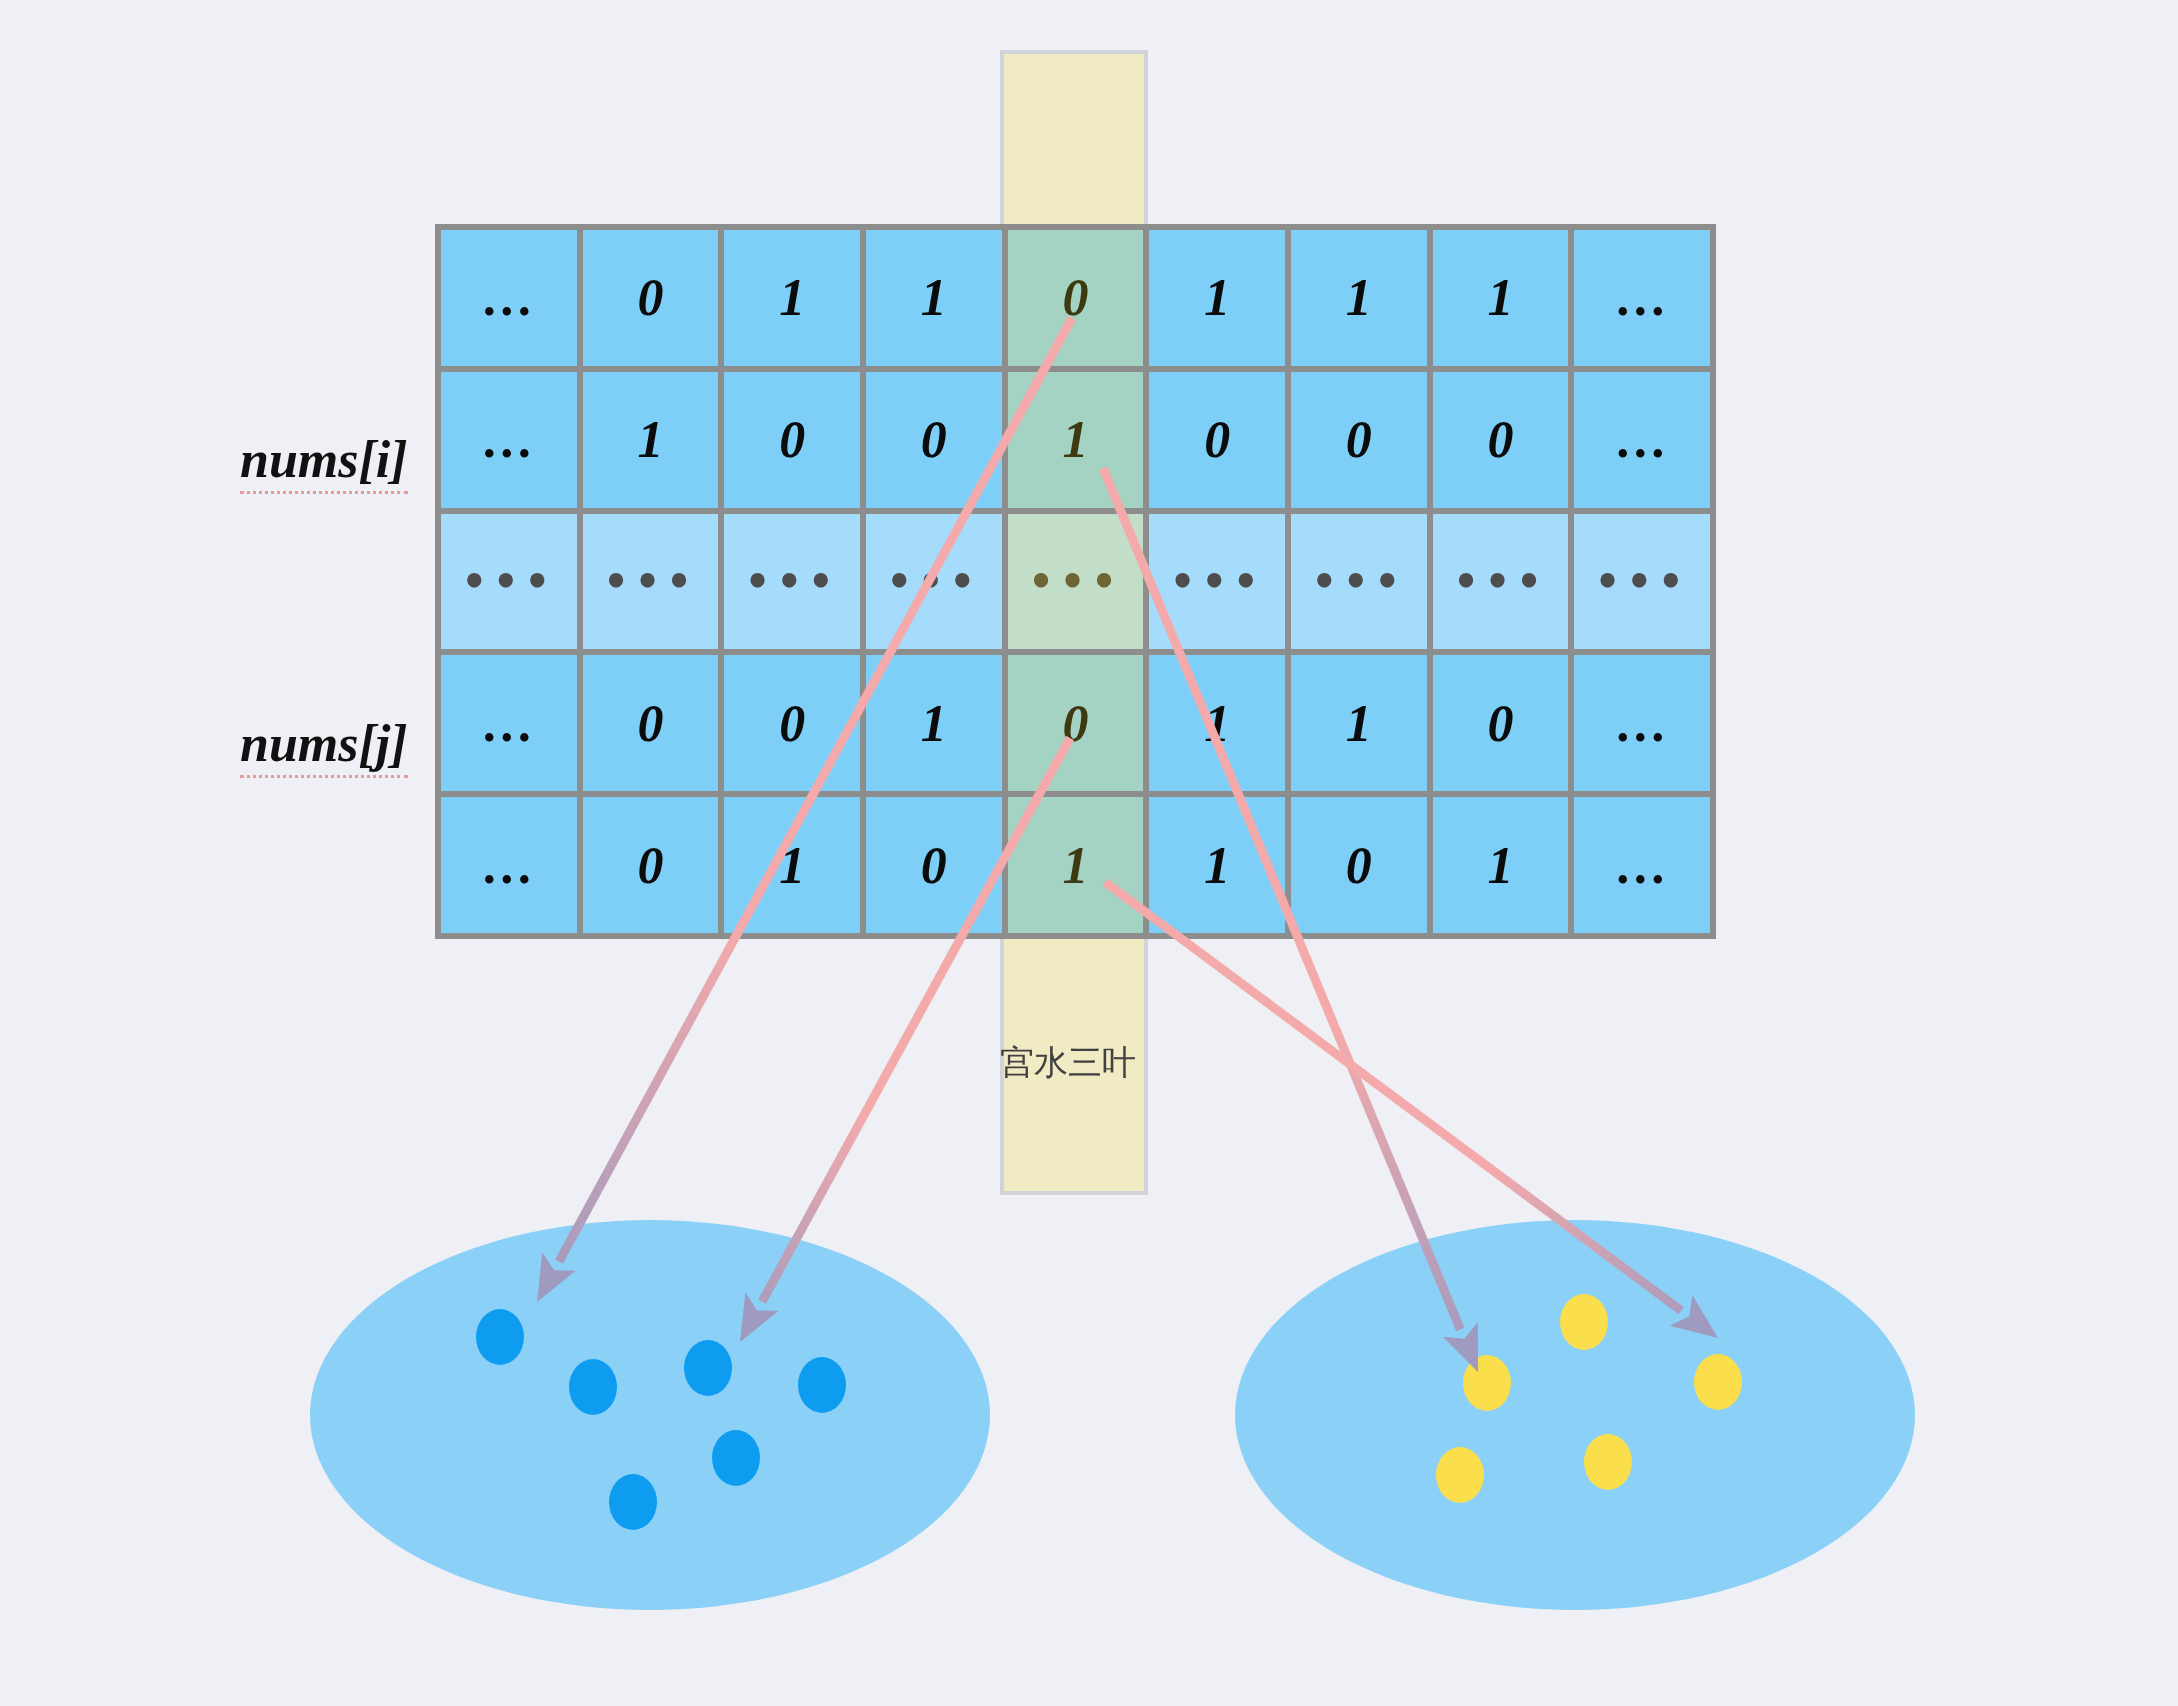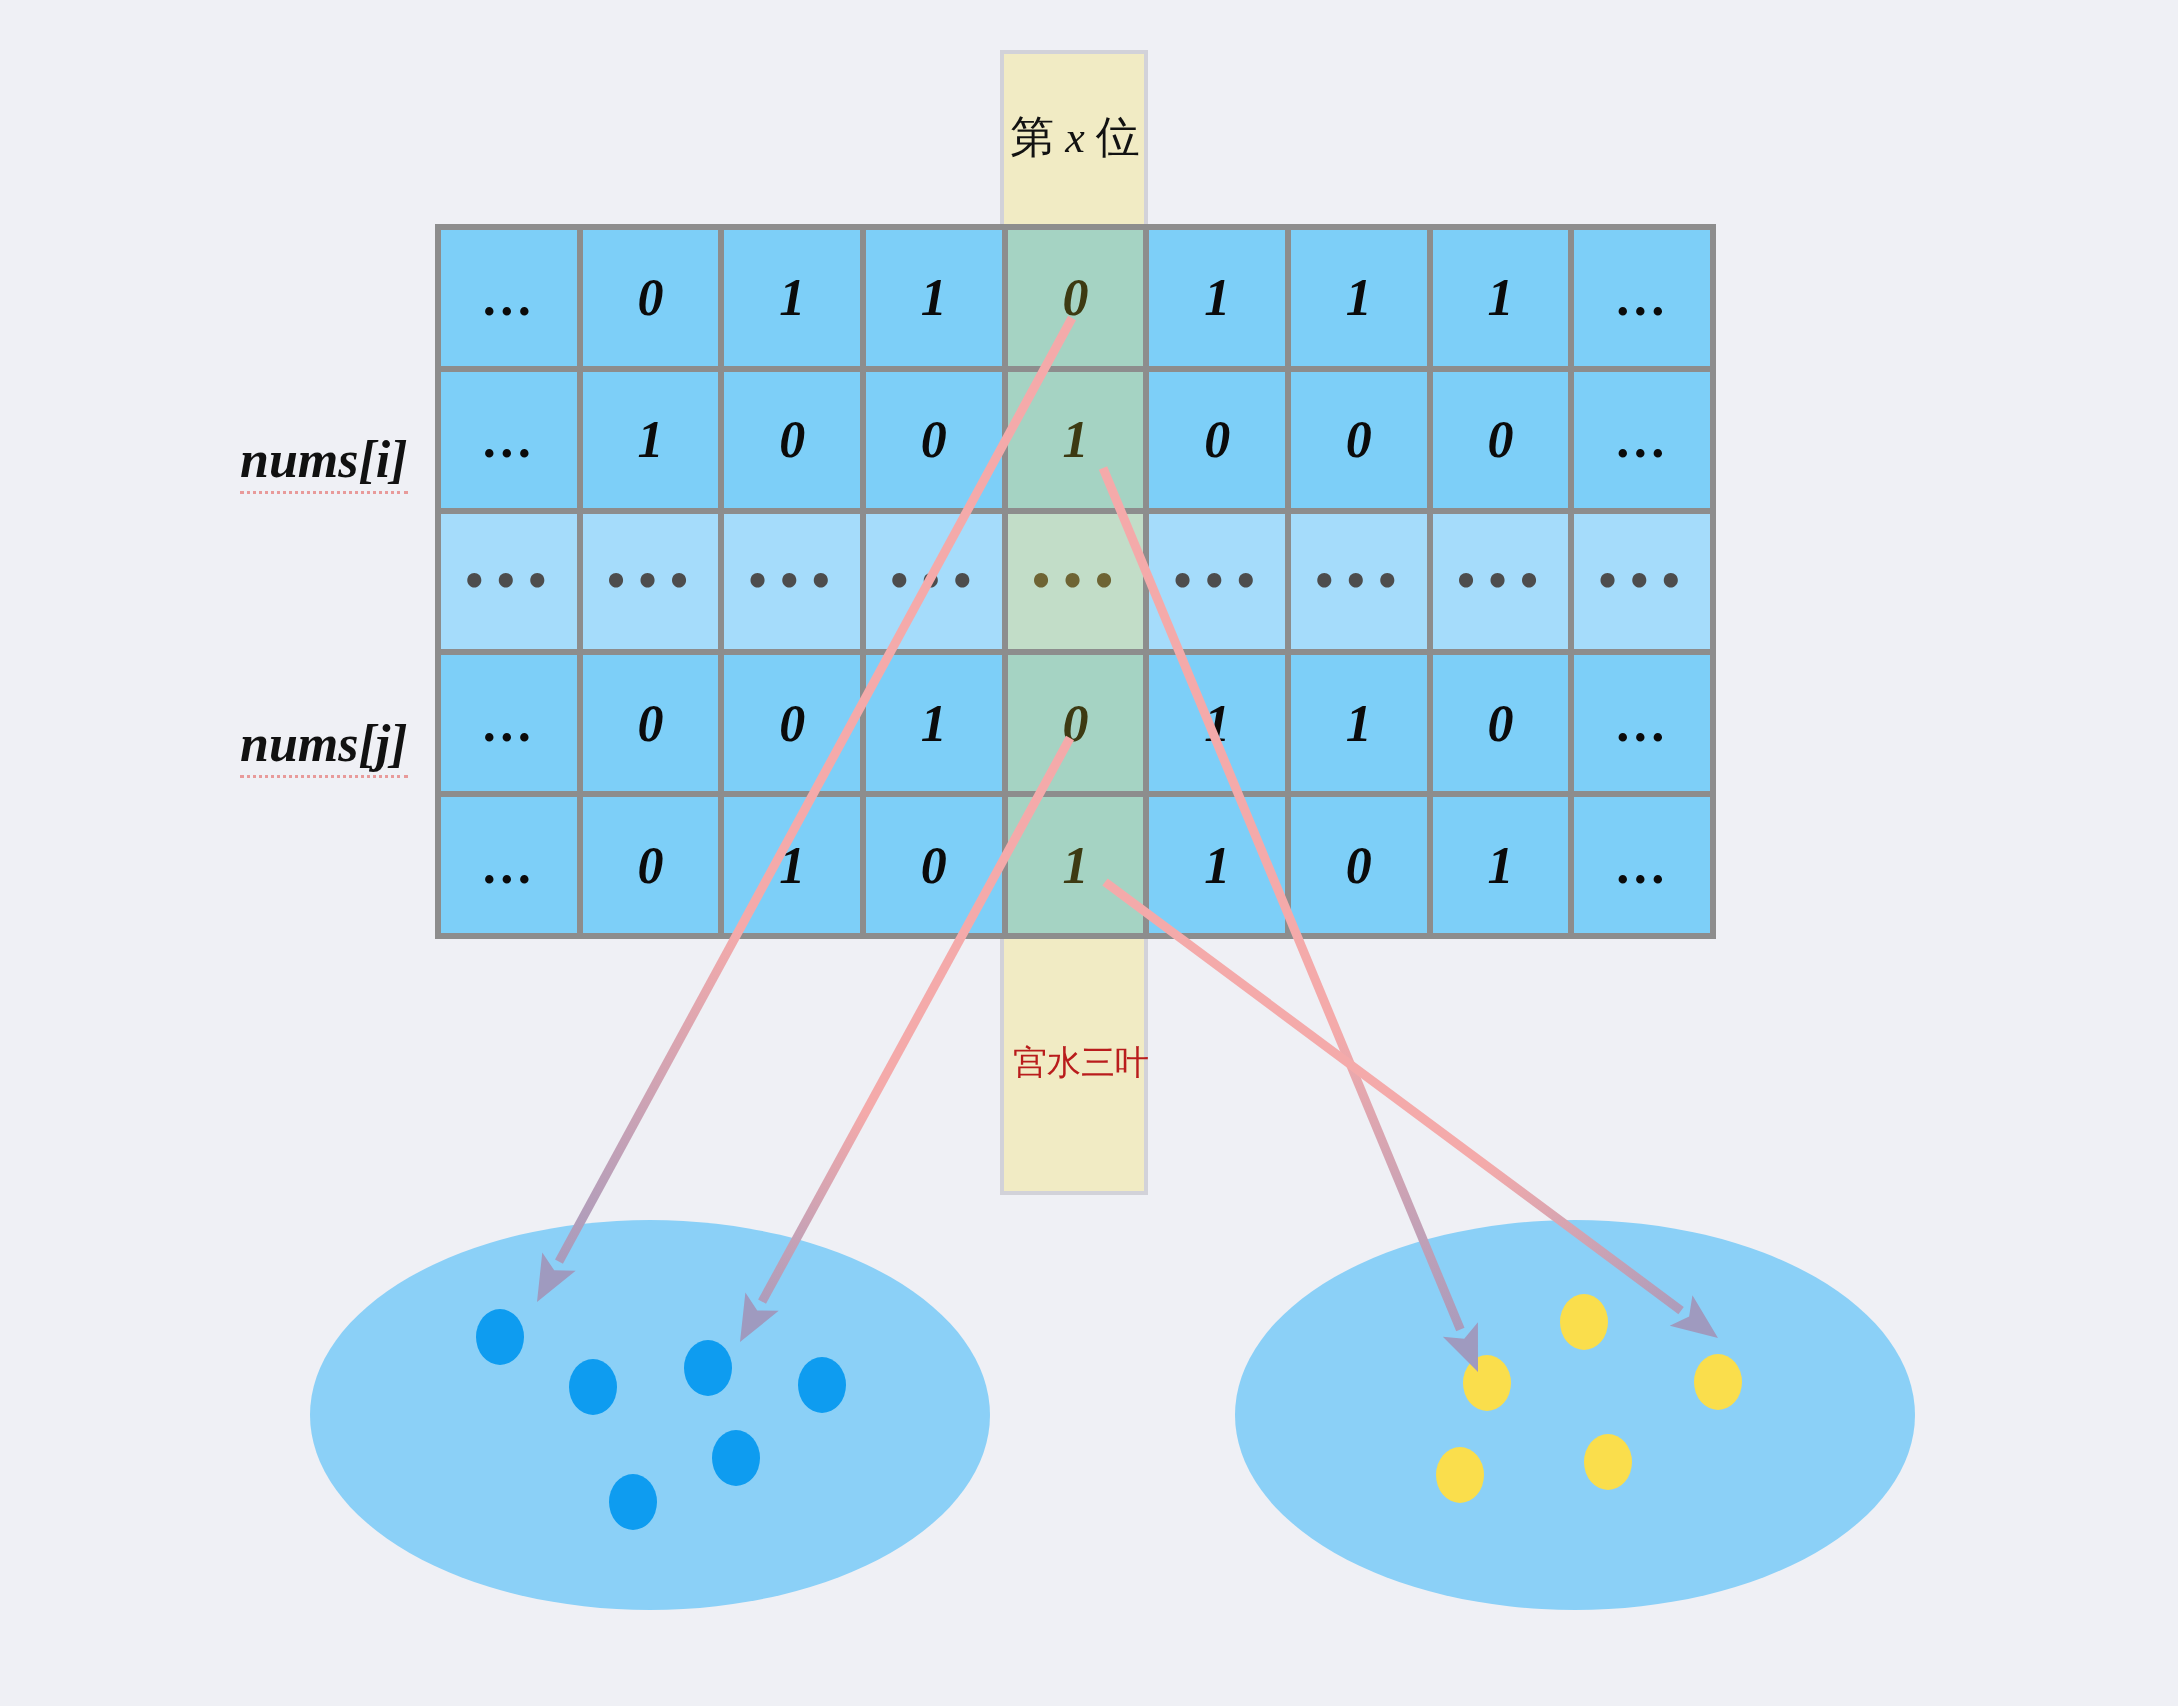--- a/index.html
+++ b/index.html
@@ -49,27 +49,26 @@
   }
   .bit-title .var {
     font-style: italic;
     font-family: "Liberation Serif", "DejaVu Serif", serif;
   }
   .watermark {
     position: absolute;
     left: 1000px;
     top: 1040px;
     width: 148px;
-    text-align: center;
+    text-align: left;
     font-size: 34px;
-    color: #b91c1c;
+    color: #404040;
     font-family: "DejaVu Sans", "Liberation Sans", sans-serif;
     z-index: 6;
     white-space: nowrap;
-    padding-left: 7px;
   }
 
   
   .grid {
     position: absolute;
     left: 435px;
     top: 224px;
     width: 1281px;
     height: 715px;
     background: #8d8d8d;
@@ -170,25 +169,20 @@
       <ellipse cx="736" cy="1458" rx="24" ry="28" fill="#0e9cf0"></ellipse>
       <ellipse cx="633" cy="1502" rx="24" ry="28" fill="#0e9cf0"></ellipse>
       <ellipse cx="1575" cy="1415" rx="340" ry="195" fill="#8bd0f7"></ellipse>
       <ellipse cx="1584" cy="1322" rx="24" ry="28" fill="#fade4c"></ellipse>
       <ellipse cx="1487" cy="1383" rx="24" ry="28" fill="#fade4c"></ellipse>
       <ellipse cx="1718" cy="1382" rx="24" ry="28" fill="#fade4c"></ellipse>
       <ellipse cx="1460" cy="1475" rx="24" ry="28" fill="#fade4c"></ellipse>
       <ellipse cx="1608" cy="1462" rx="24" ry="28" fill="#fade4c"></ellipse>
     </svg>
 
-  <div class="bit-title">
-    <span>第</span>
-    <span class="var">x</span>
-    <span>位</span>
-  </div>
 
   <div class="watermark">宫水三叶</div>
 
   <div class="grid" id="grid">
       <div class="cell ell">…</div>
       <div class="cell">0</div>
       <div class="cell">1</div>
       <div class="cell">1</div>
       <div class="cell hl">0</div>
       <div class="cell">1</div>

